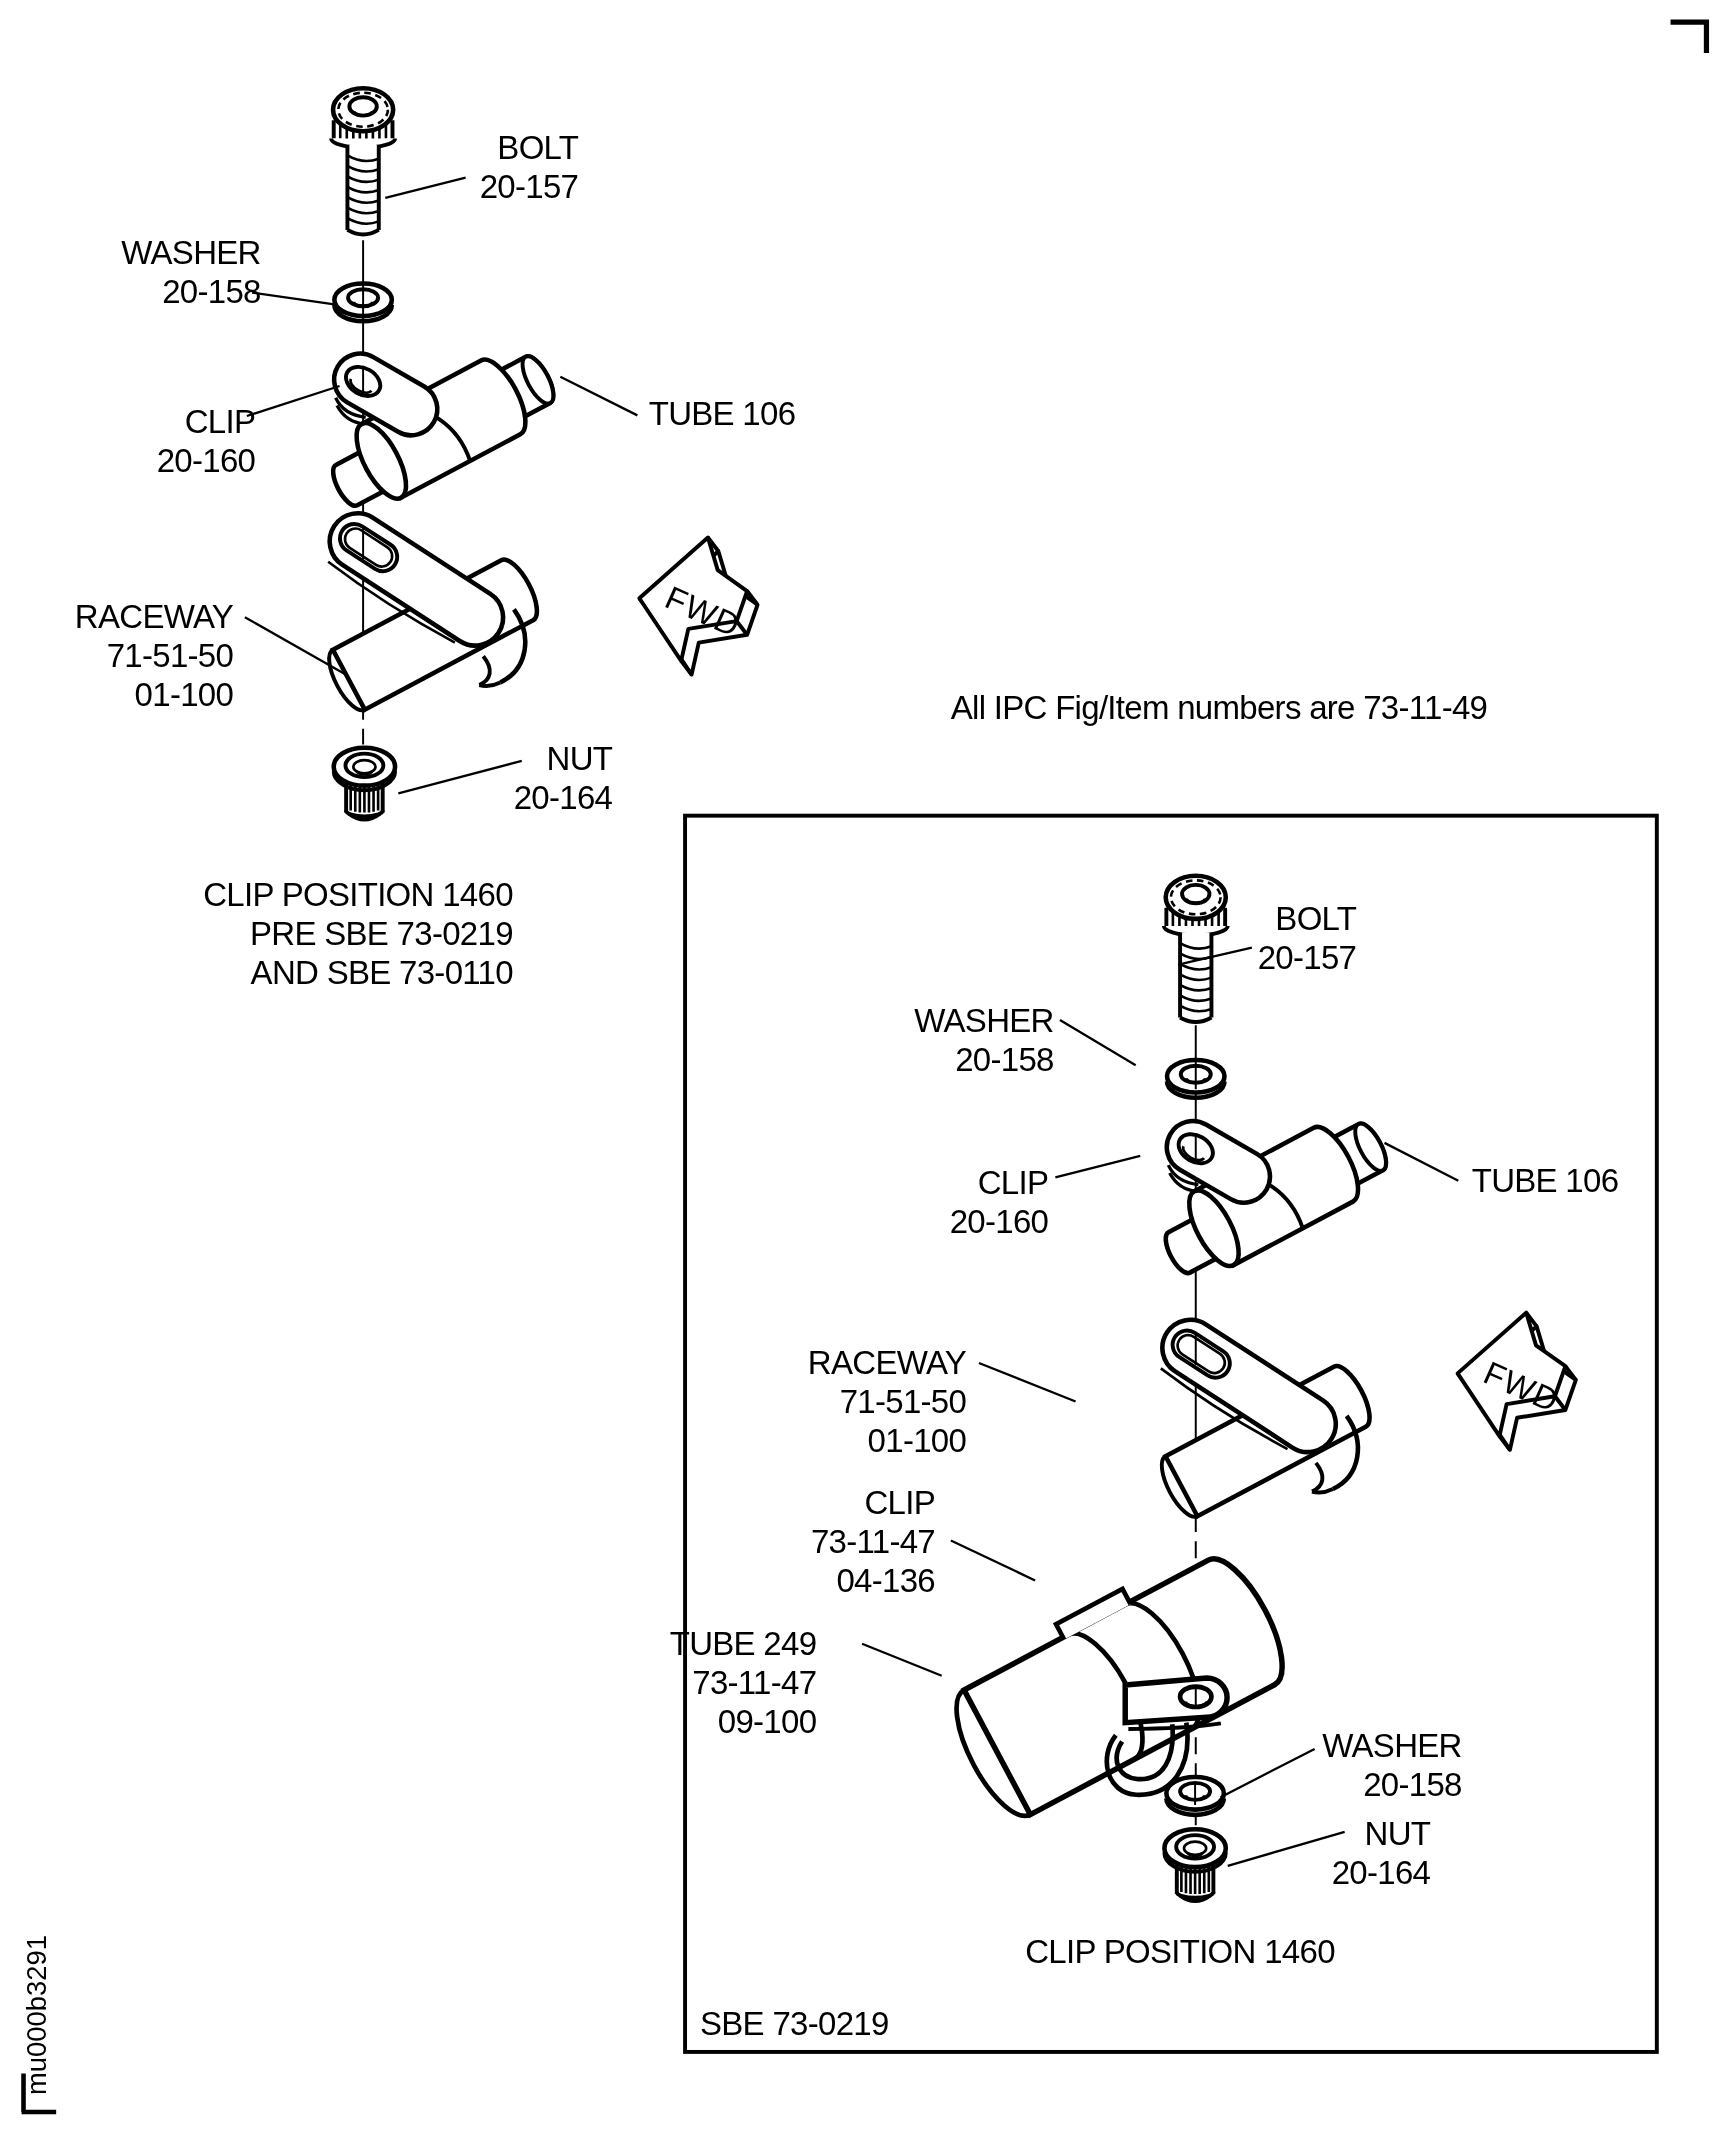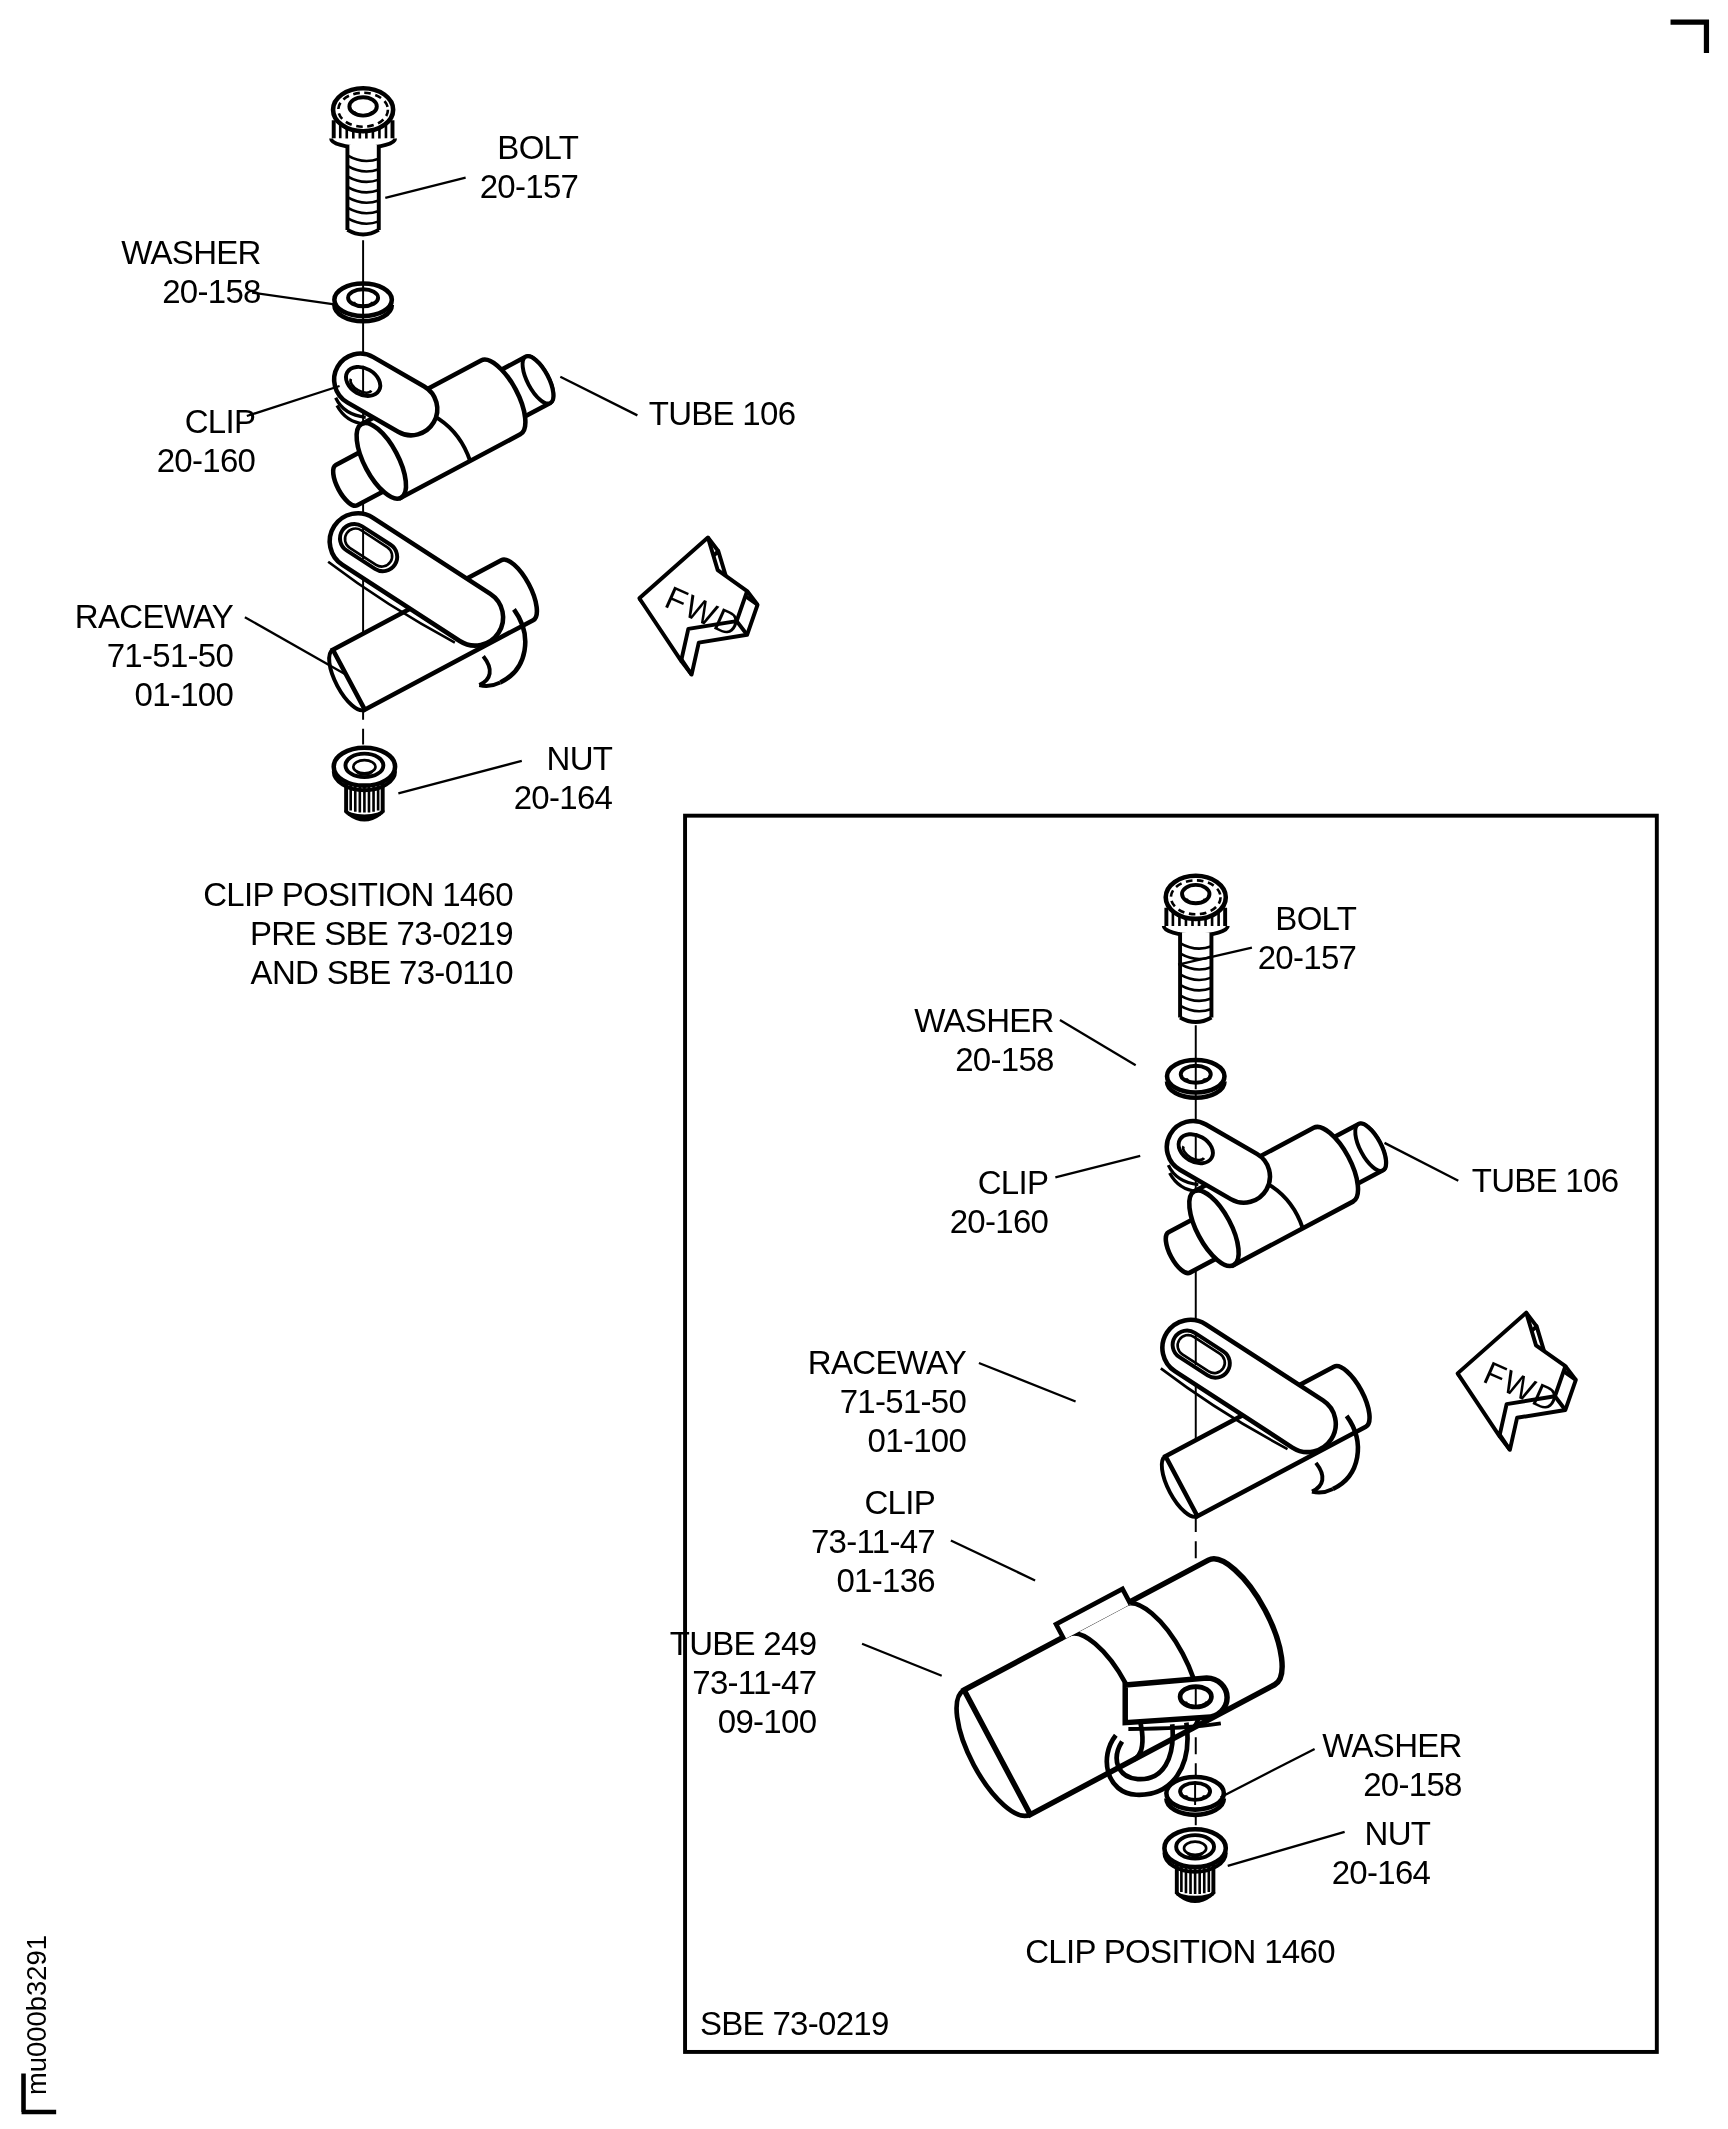--- a/index.html
+++ b/index.html
@@ -185,20 +185,21 @@
       <path d="M2233,1808 L2120,1750"></path>
       <path d="M1499,2087 L1647,2146"></path>
       <path d="M1456,2359 L1585,2420"></path>
       <path d="M1320,2517 L1442,2566"></path>
       <path d="M1869,2752 L2013,2678"></path>
       <path d="M1880,2857 L2059,2805"></path>
     </g>
   </svg>
 
   <div class="lbl" style="left:1219px;top:688px">
+    <span>All IPC Fig/Item numbers are 73-11-49</span>
   </div>
 
   <div class="lbl" style="left:529px;top:128px">
     <span>BOLT</span>
     <span>20-157</span>
   </div>
   <div class="lbl" style="left:191px;top:233px">
     <span>WASHER</span>
     <span>20-158</span>
   </div>
@@ -240,21 +241,21 @@
     <span>TUBE 106</span>
   </div>
   <div class="lbl" style="left:887px;top:1343px">
     <span>RACEWAY</span>
     <span>71-51-50</span>
     <span>01-100</span>
   </div>
   <div class="lbl" style="left:873px;top:1483px">
     <span>CLIP</span>
     <span>73-11-47</span>
-    <span>01-136</span>
+    <span>04-136</span>
   </div>
   <div class="lbl" style="left:743px;top:1624px">
     <span>TUBE 249</span>
     <span>73-11-47</span>
     <span>09-100</span>
   </div>
   <div class="lbl" style="left:1392px;top:1726px">
     <span>WASHER</span>
     <span>20-158</span>
   </div>

